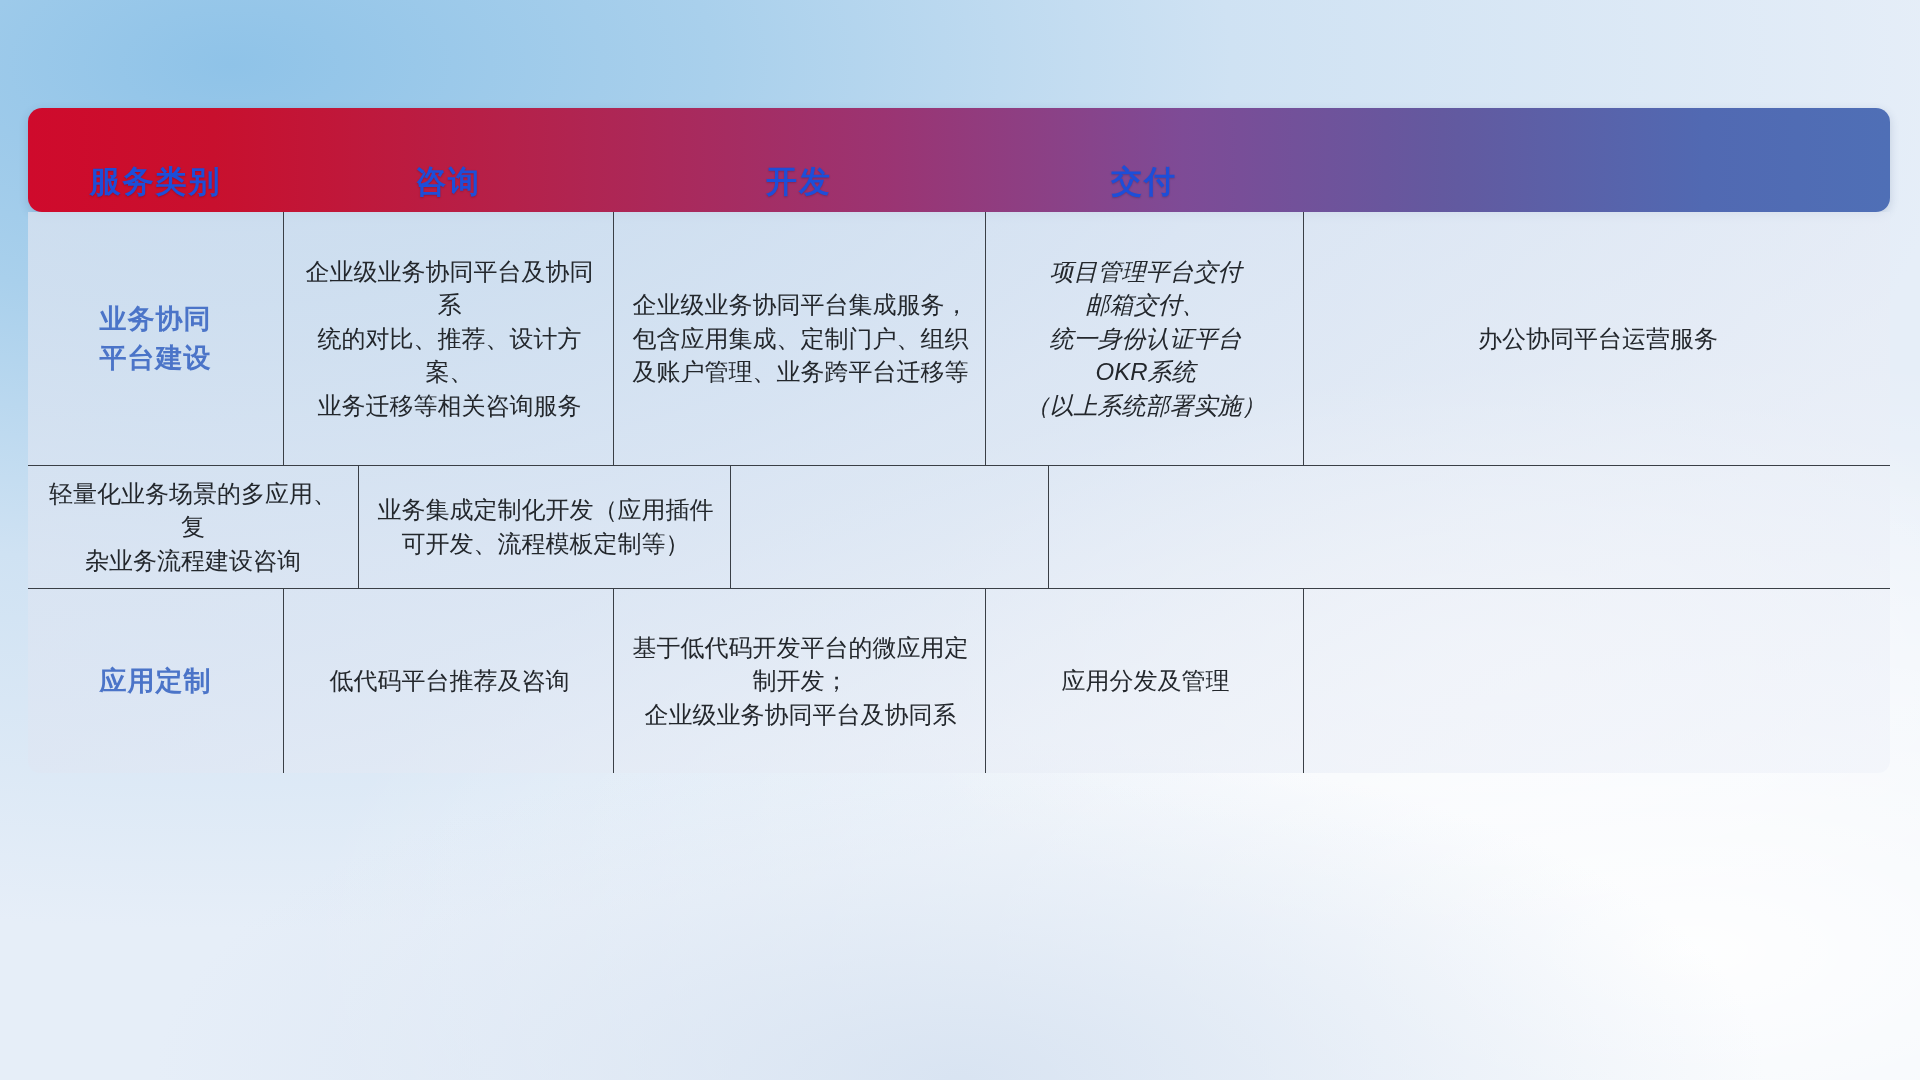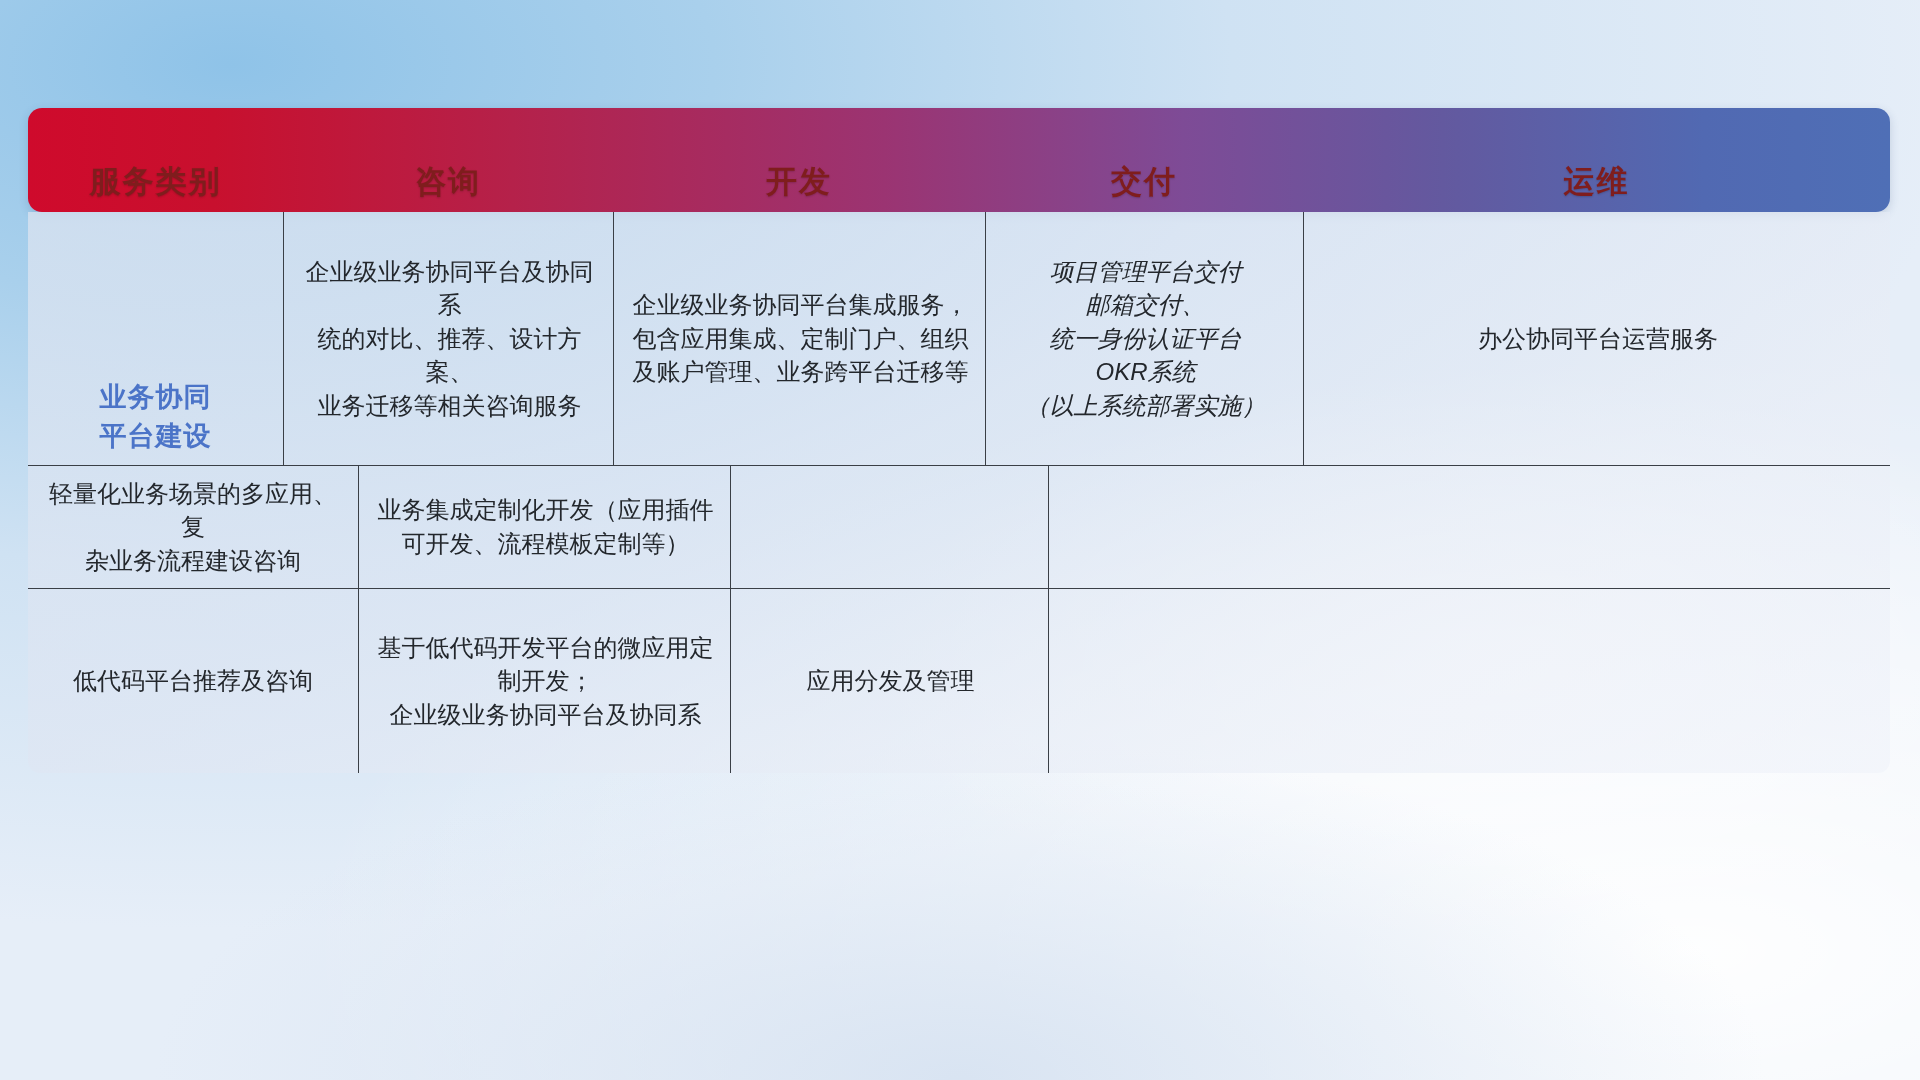--- a/index.html
+++ b/index.html
@@ -25,32 +25,32 @@
   #table{position:absolute;left:28px;top:108px;width:1862px;height:665px;z-index:3;}
 
   .thead{
     height:104px;border-radius:14px;
     display:flex;align-items:center;
     box-shadow:0 3px 10px rgba(40,60,110,0.18);
     position:relative;overflow:hidden;
   }
   .thead-bg{position:absolute;inset:0;
     background:linear-gradient(90deg,#cf0a2c 0%,#c8102e 10%,#b5214a 26%,#9b3472 46%,#7e4b96 62%,#63599f 76%,#5169b2 90%,#4f6fb6 100%);}
-  .th{position:relative;z-index:2;color:#7f1d1d;font-weight:bold;font-size:31px;
+  .th{position:relative;z-index:2;color:#1d4ed8;font-weight:bold;font-size:31px;
       text-align:center;letter-spacing:2px;text-shadow:0 1px 2px rgba(0,0,0,0.18);margin-top:44px;}
 
   .tbody{position:relative;height:561px;
      background:linear-gradient(155deg, rgba(216,226,240,0.80) 0%, rgba(222,230,243,0.72) 38%, rgba(232,237,246,0.66) 68%, rgba(240,243,250,0.62) 100%);
      border-bottom-left-radius:12px;border-bottom-right-radius:12px;}
   .trow{display:flex;position:relative;}
   .trow + .trow{border-top:1.6px solid #3a3f46;}
   .cell{position:relative;display:flex;align-items:center;justify-content:center;
         padding:10px 14px;box-sizing:border-box;text-align:center;}
   .cell + .cell{border-left:1.6px solid #3a3f46;padding-left:16px;}
-  .cell.nb{border-left:none;align-items:flex-end;}
+  .cell.nb{border-left:none;}
 
   .c-label{color:#4b74c8;font-weight:bold;font-size:27px;line-height:1.42;letter-spacing:1px;}
   .c-text{color:#23272c;font-size:24px;line-height:1.40;}
 
   
   .w1{width:255px;} .w2{width:330px;} .w3{width:372px;} .w4{width:318px;} .w5{width:587px;}
 </style>
 </head>
 <body>
 
@@ -58,21 +58,20 @@
 <div id="bg2"></div>
 
 <div id="table">
 
   <div class="thead">
     <div class="thead-bg"></div>
     <div class="th w1">服务类别</div>
     <div class="th w2">咨询</div>
     <div class="th w3">开发</div>
     <div class="th w4">交付</div>
-    <div class="th w5">运维</div>
   </div>
 
   <div class="tbody">
 
     <div class="trow" style="height:253px">
       <div class="cell nb w1">
         <span class="c-label" style="white-space: pre-line;">业务协同
 平台建设</span>
       </div>
       <div class="cell w2">
@@ -108,20 +107,23 @@
       </div>
       <div class="cell w4">
         <span class="c-text"></span>
       </div>
       <div class="cell w5">
         <span class="c-text"></span>
       </div>
     </div>
 
     <div class="trow" style="height:184px">
+      <div class="cell nb w1">
+        <span class="c-label">应用定制</span>
+      </div>
       <div class="cell w2">
         <span class="c-text">低代码平台推荐及咨询</span>
       </div>
       <div class="cell w3">
         <span class="c-text" style="white-space: pre-line;">基于低代码开发平台的微应用定
 制开发；
 企业级业务协同平台及协同系</span>
       </div>
       <div class="cell w4">
         <span class="c-text">应用分发及管理</span>

